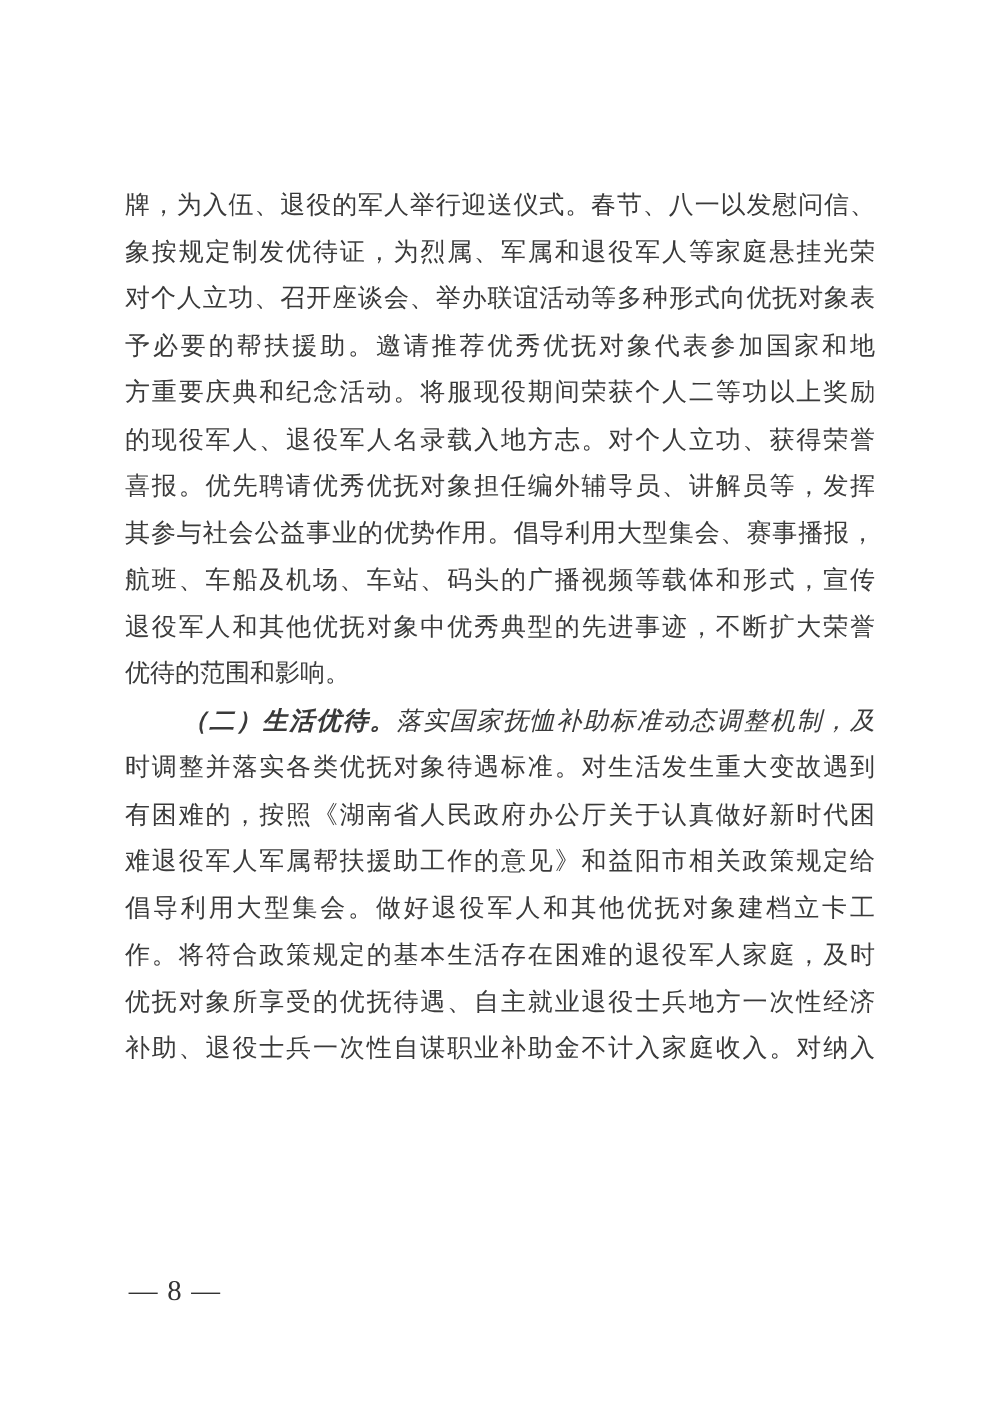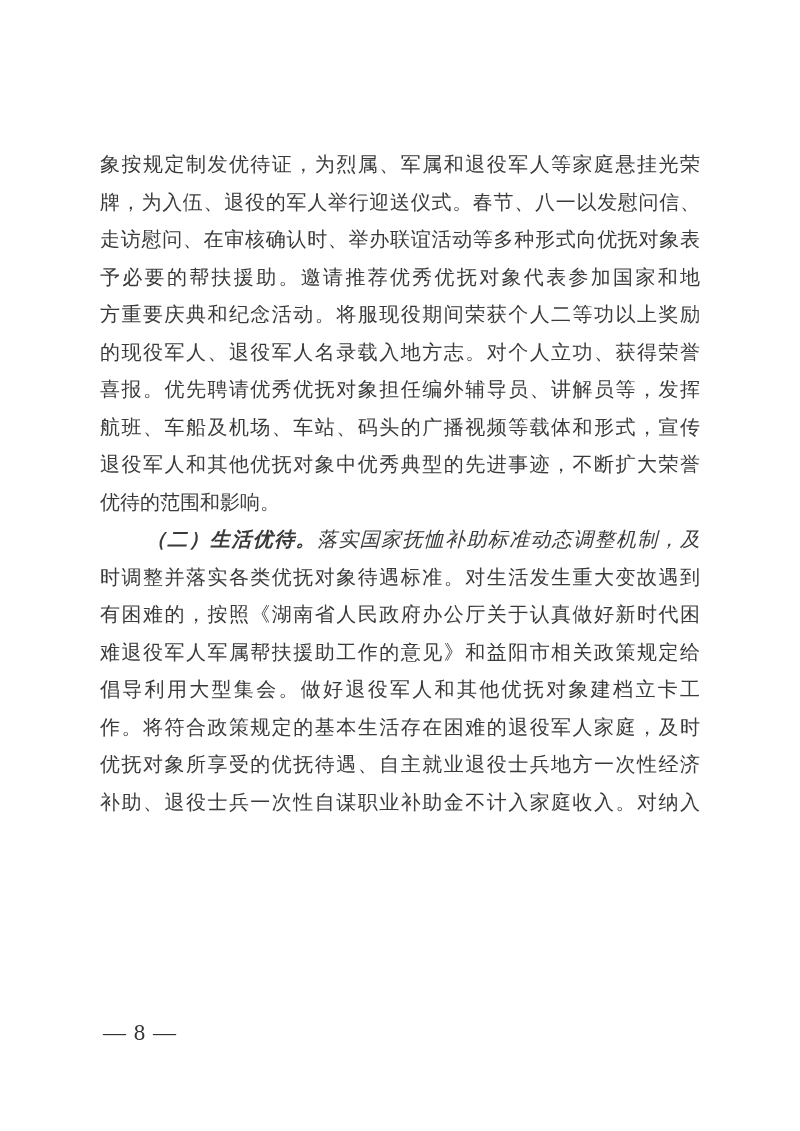--- a/index.html
+++ b/index.html
@@ -50,27 +50,28 @@
     line-height: 30px;
     color: #333333;
     letter-spacing: 1px;
   }
 </style>
 </head>
 <body>
 
 <div class="page">
   <div class="doc-body">
+      <div class="line"><span class="seg">牌，为入伍、退役的军人举行迎送仪式。春节、八一以发慰问信、</span></div>
       <div class="line"><span class="seg">象按规定制发优待证，为烈属、军属和退役军人等家庭悬挂光荣</span></div>
-      <div class="line"><span class="seg">牌，为入伍、退役的军人举行迎送仪式。春节、八一以发慰问信、</span></div>
-      <div class="line"><span class="seg">走访慰问、在审核确认时、举办联谊活动等多种形式向优抚对象表</span></div>
+      <div class="line"><span class="seg">对个人立功、召开座谈会、举办联谊活动等多种形式向优抚对象表</span></div>
       <div class="line"><span class="seg">予必要的帮扶援助。邀请推荐优秀优抚对象代表参加国家和地</span></div>
       <div class="line"><span class="seg">方重要庆典和纪念活动。将服现役期间荣获个人二等功以上奖励</span></div>
       <div class="line"><span class="seg">的现役军人、退役军人名录载入地方志。对个人立功、获得荣誉</span></div>
       <div class="line"><span class="seg">喜报。优先聘请优秀优抚对象担任编外辅导员、讲解员等，发挥</span></div>
+      <div class="line"><span class="seg">其参与社会公益事业的优势作用。倡导利用大型集会、赛事播报，</span></div>
       <div class="line"><span class="seg">航班、车船及机场、车站、码头的广播视频等载体和形式，宣传</span></div>
       <div class="line"><span class="seg">退役军人和其他优抚对象中优秀典型的先进事迹，不断扩大荣誉</span></div>
       <div class="line flush"><span class="seg">优待的范围和影响。</span></div>
       <div class="line indent"><span class="seg bold">（二）生活优待。</span><span class="seg">落实国家抚恤补助标准动态调整机制，及</span></div>
       <div class="line"><span class="seg">时调整并落实各类优抚对象待遇标准。对生活发生重大变故遇到</span></div>
       <div class="line"><span class="seg">有困难的，按照《湖南省人民政府办公厅关于认真做好新时代困</span></div>
       <div class="line"><span class="seg">难退役军人军属帮扶援助工作的意见》和益阳市相关政策规定给</span></div>
       <div class="line"><span class="seg">倡导利用大型集会。做好退役军人和其他优抚对象建档立卡工</span></div>
       <div class="line"><span class="seg">作。将符合政策规定的基本生活存在困难的退役军人家庭，及时</span></div>
       <div class="line"><span class="seg">优抚对象所享受的优抚待遇、自主就业退役士兵地方一次性经济</span></div>

